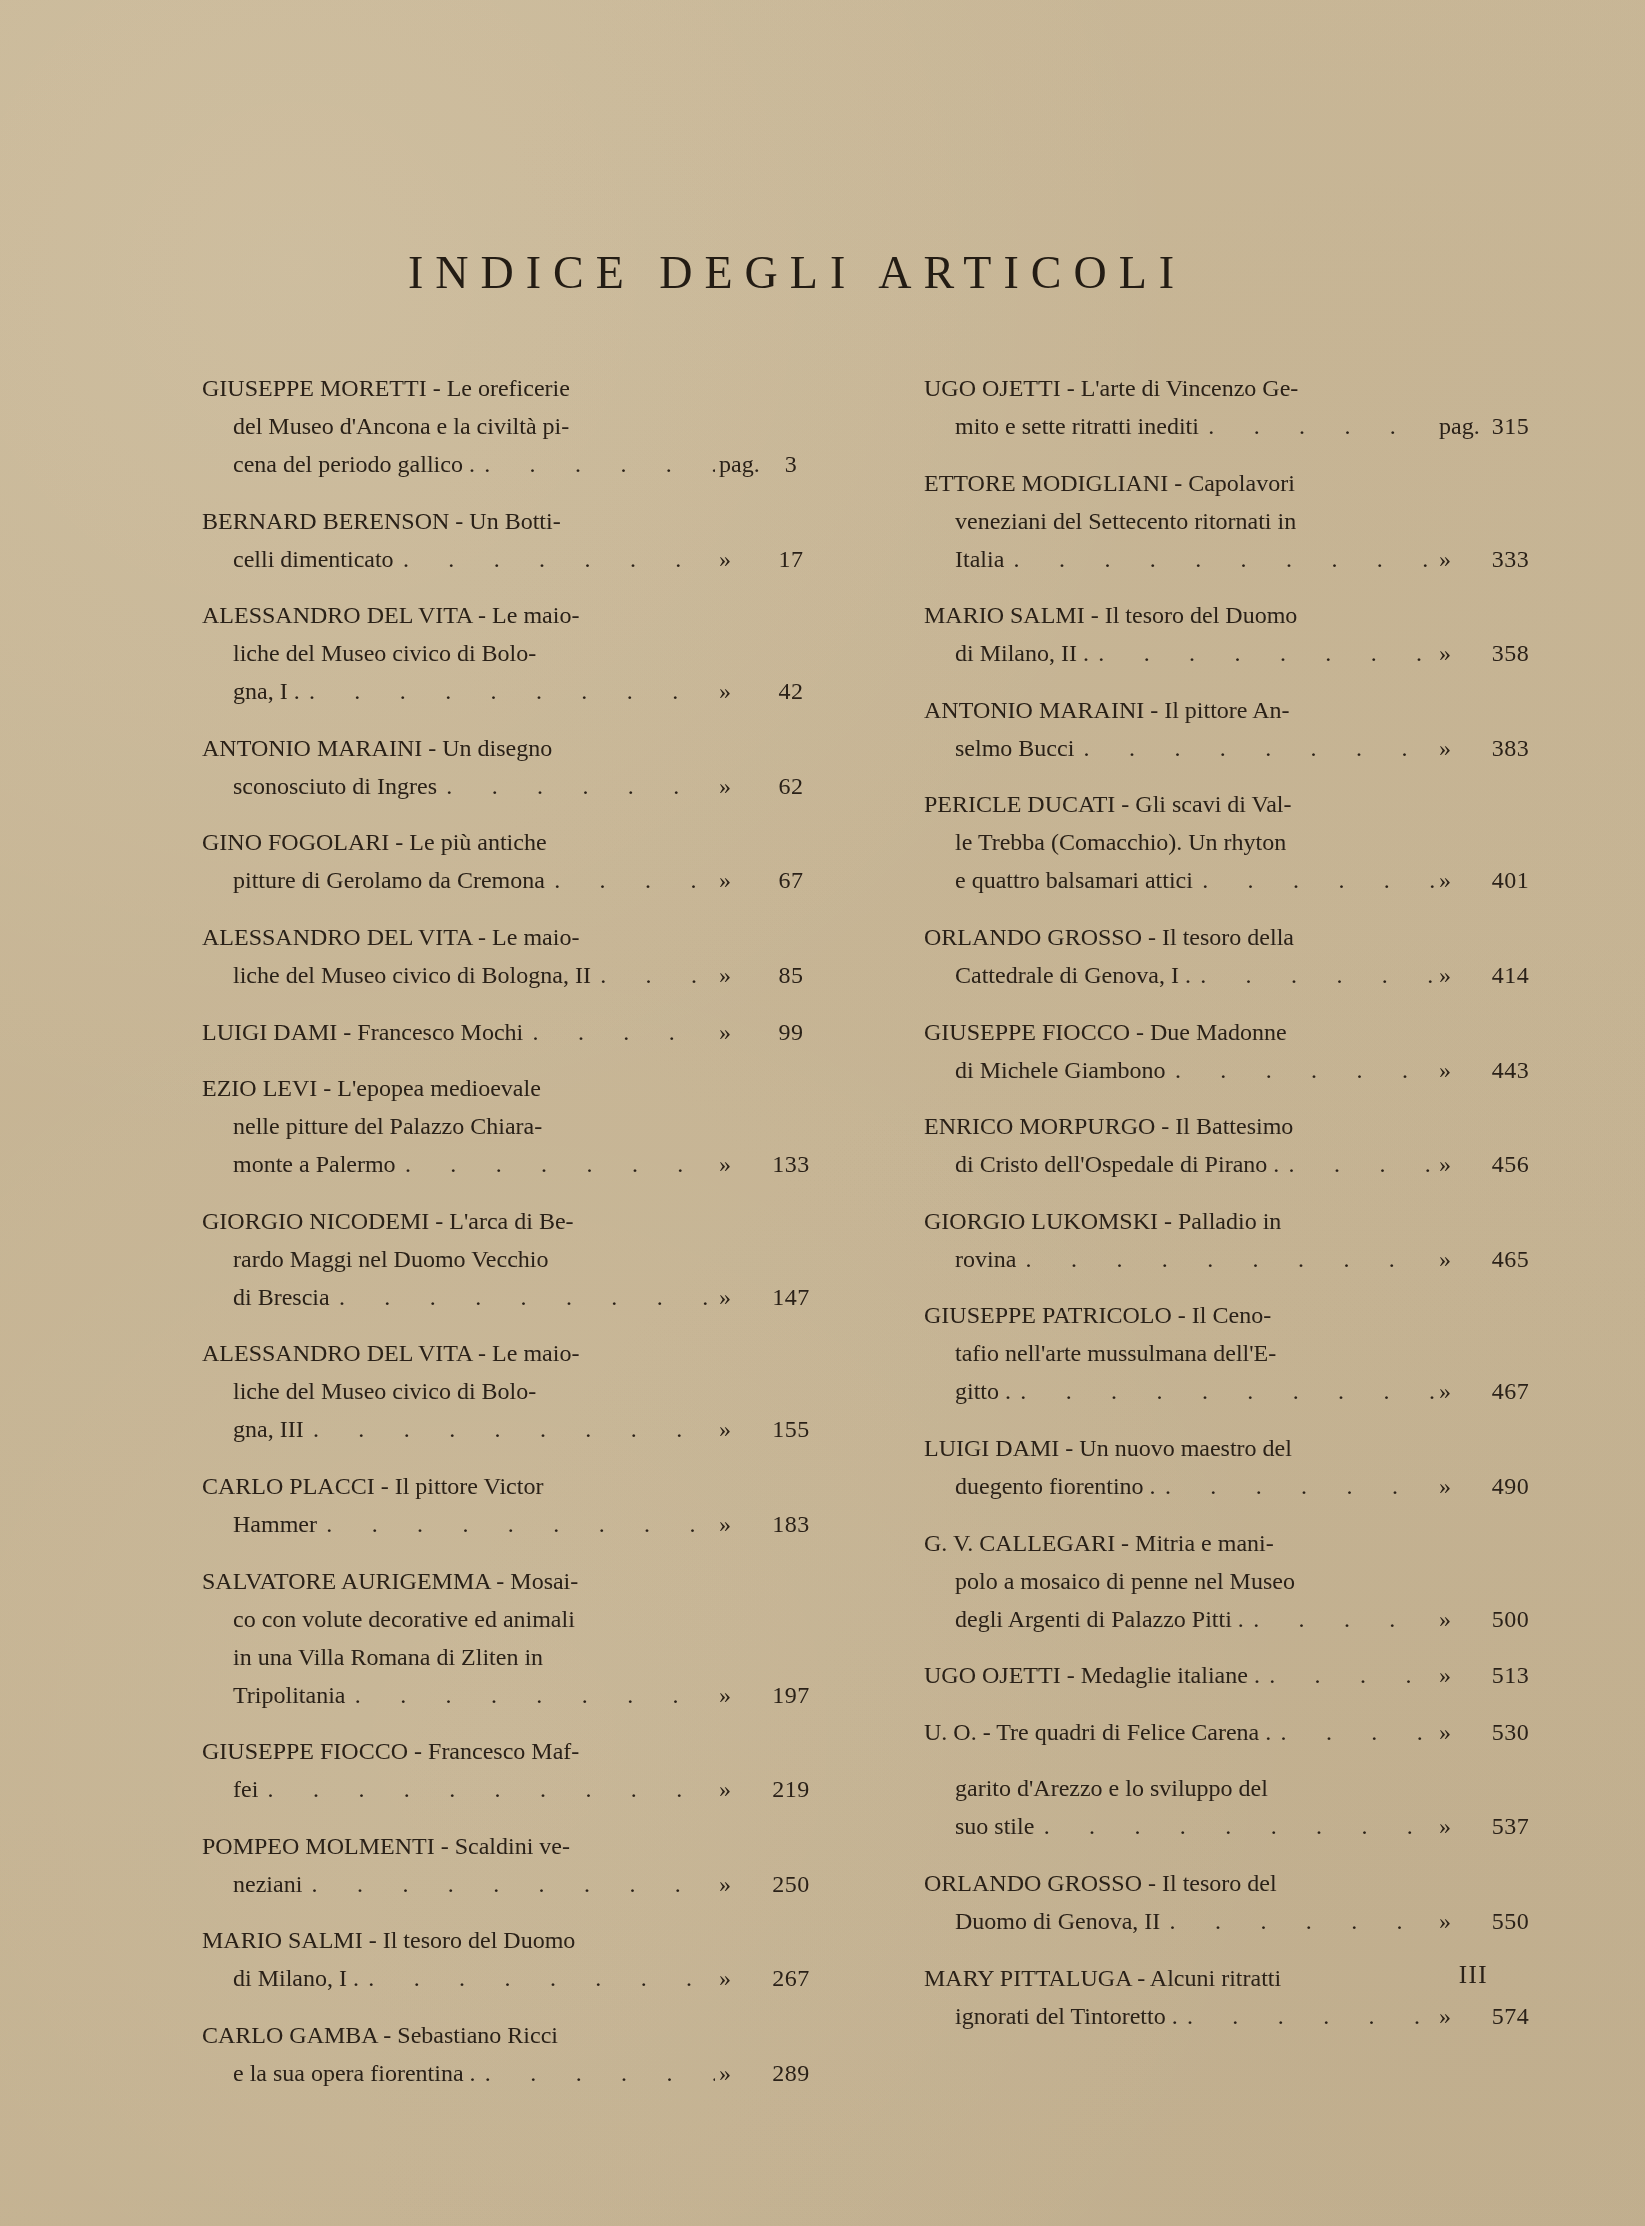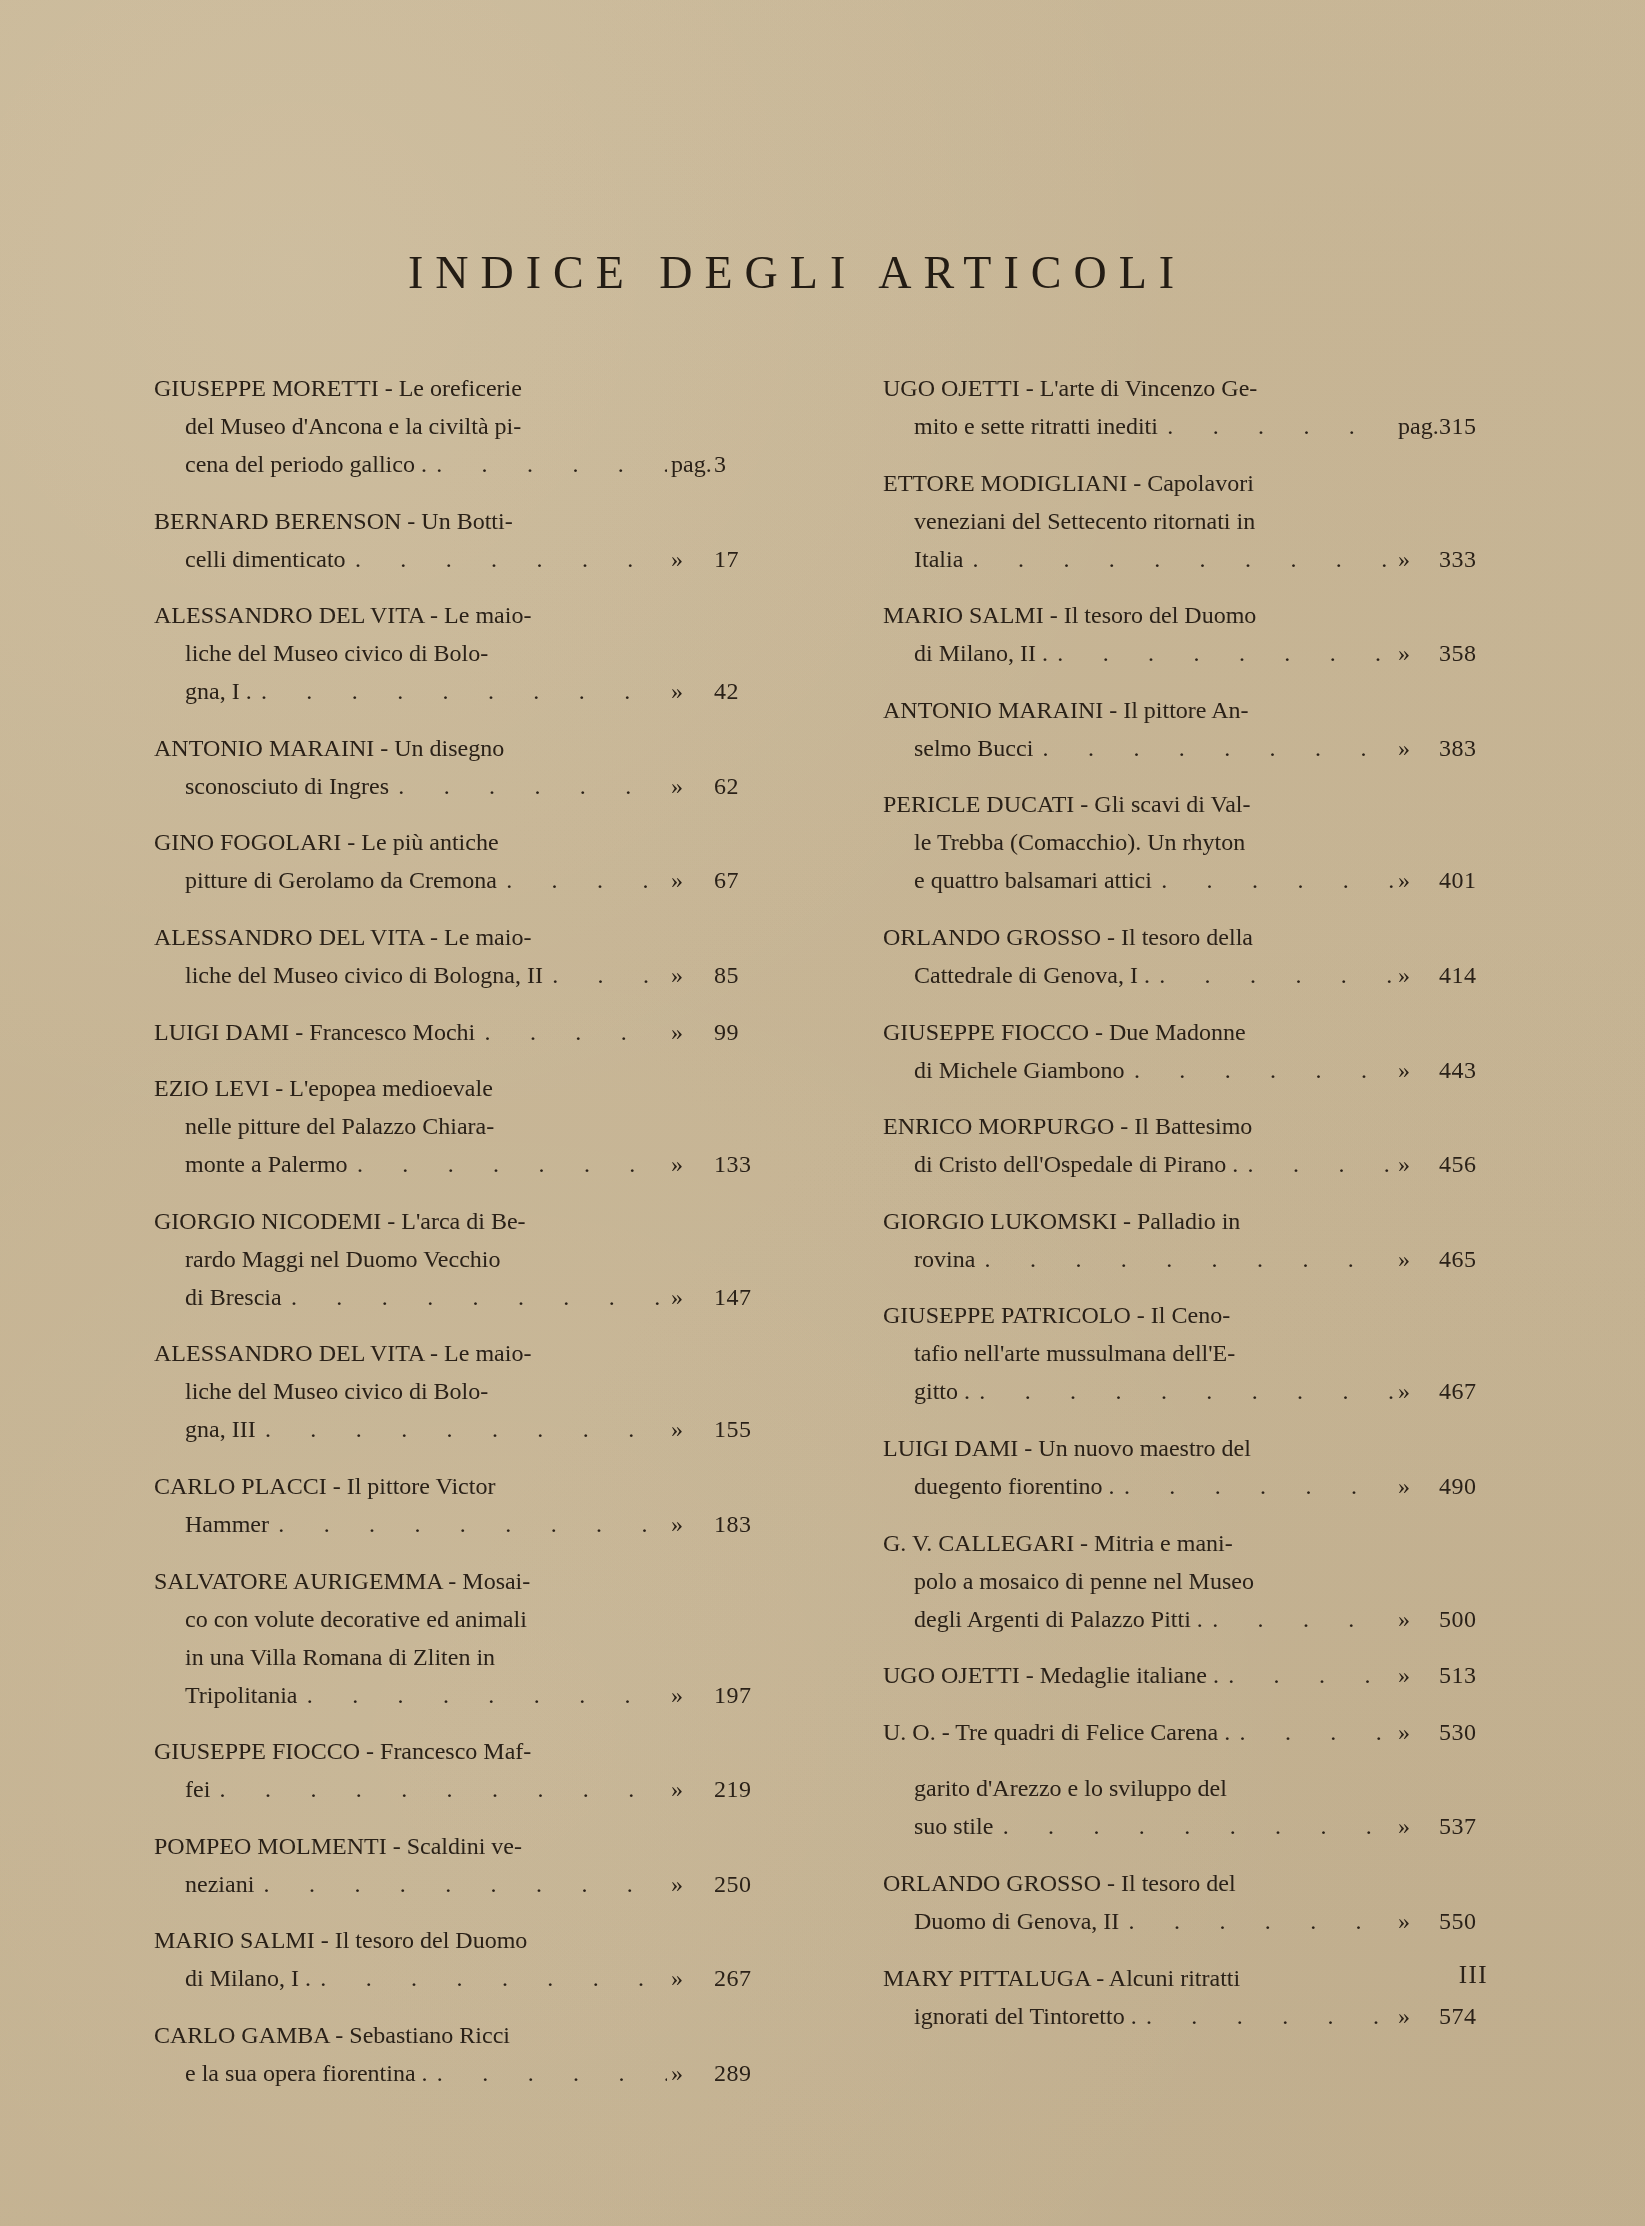--- a/index.html
+++ b/index.html
@@ -39,21 +39,22 @@
     font-weight: 400;
     color: #231c14;
     white-space: nowrap;
   }
   .columns {
     position: absolute;
     top: 369px;
     left: 0;
     width: 1564px;
     display: flex;
-    gap: 12px;
+    gap: 5px;
+    padding-left: 48px;
   }
   .column {
     box-sizing: border-box;
   }
   .column-left  { width: 823px; padding-left: 154px; padding-right: 51px; }
   .column-right { width: 823px; padding-left: 48px;  padding-right: 158px; }
 
   .entry {
     margin-bottom: 18.6px;
   }
@@ -79,21 +80,21 @@
     margin: 0 3.7px 0 9.3px;
     color: #2a2118;
   }
   .pagemark {
     flex: 0 0 43px;
     text-align: left;
     font-size: 24px;
   }
   .pagenum {
     flex: 0 0 58px;
-    text-align: left;
+    text-align: center;
     font-size: 24px;
     letter-spacing: 0.5px;
   }
   .column-right .pagemark { flex-basis: 41px; }
   .column-right .pagenum  { flex-basis: 61px; }
 
   .folio {
     position: absolute;
     top: 1961px;
     right: 158px;

